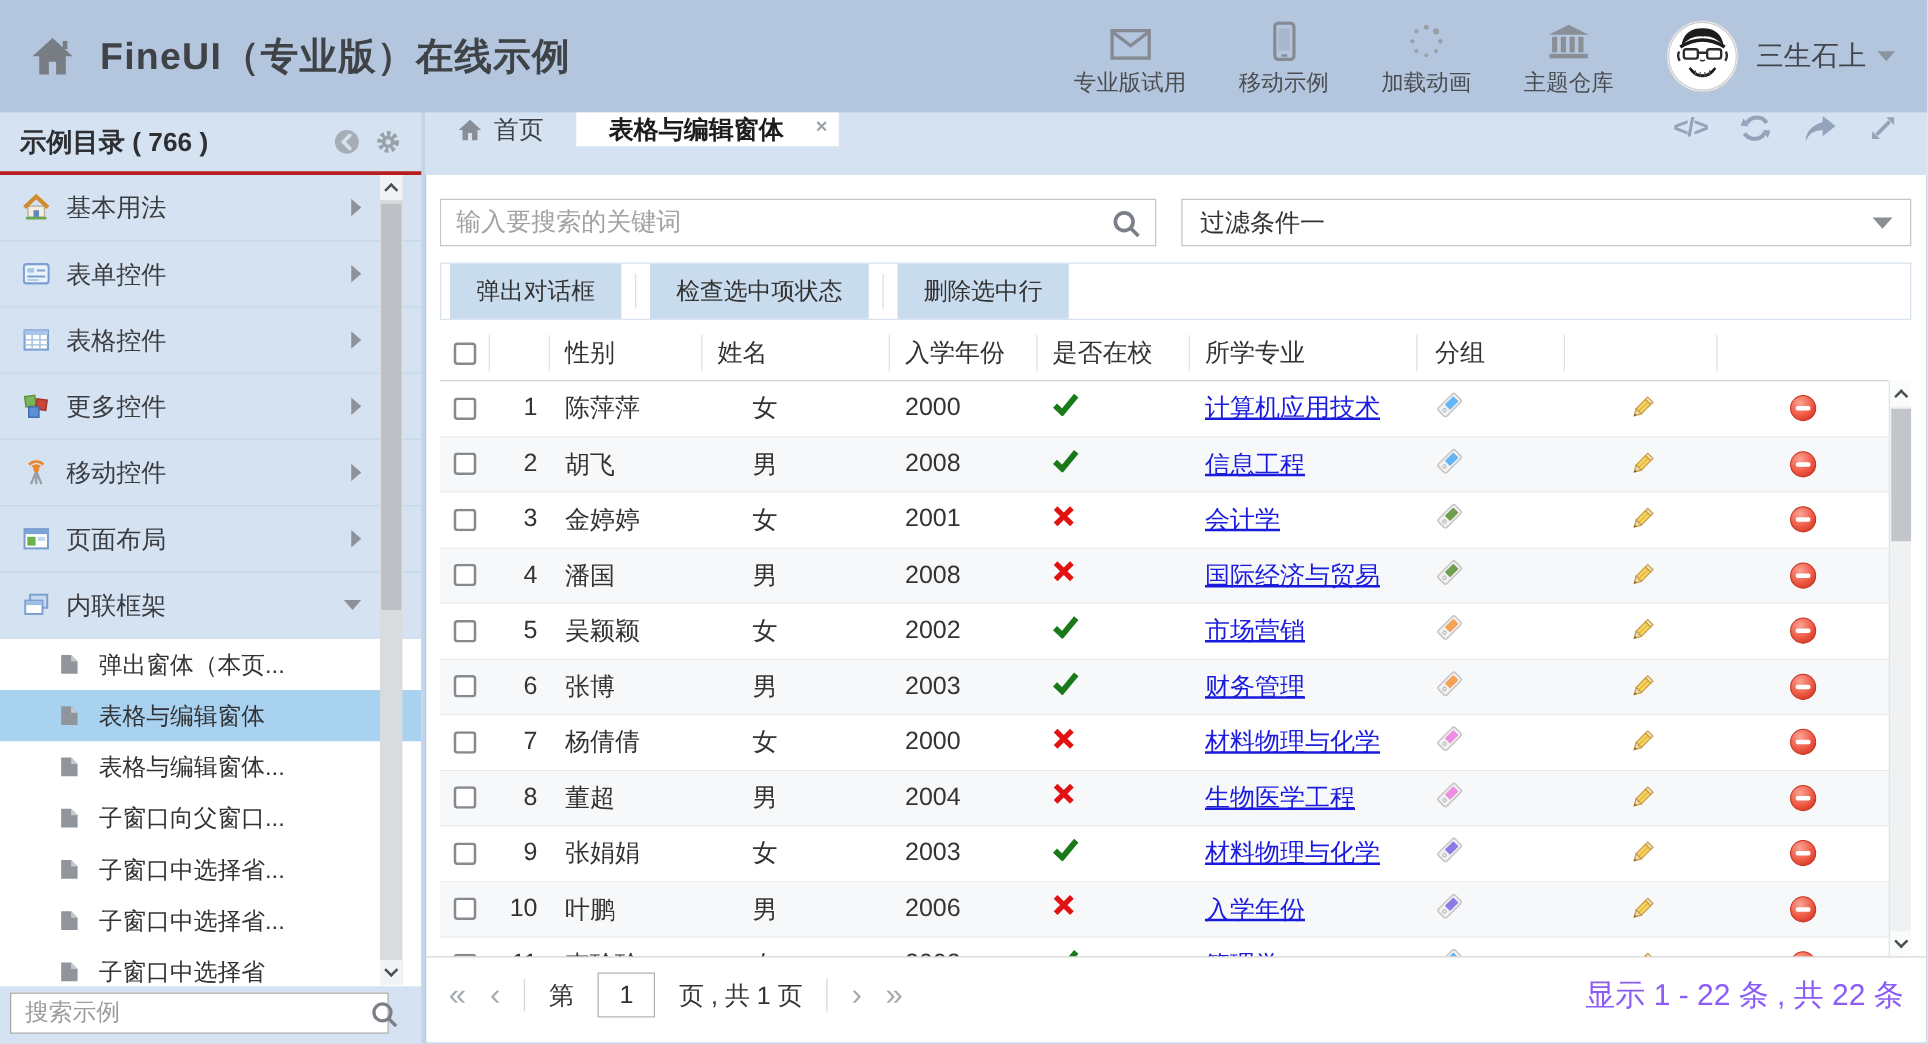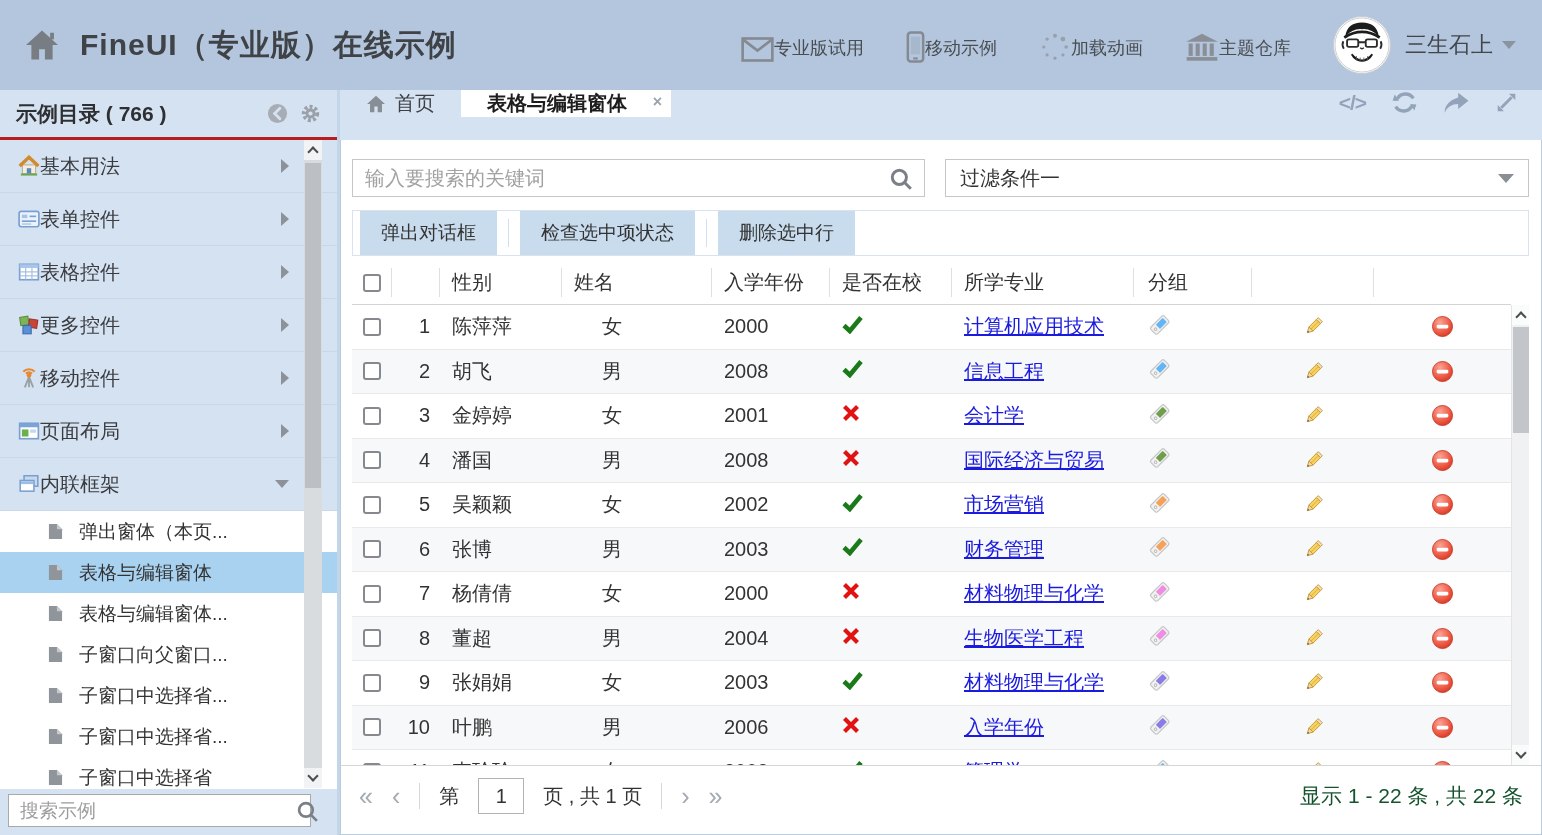--- a/index.html
+++ b/index.html
@@ -4,35 +4,35 @@
 <style>
 *{box-sizing:border-box;margin:0;padding:0}
 html,body{width:1542px;height:835px;overflow:hidden}
 body{font-family:"Liberation Sans","DejaVu Sans",sans-serif;background:#c3d5e8;color:#333}
 .app{width:1542px;height:835px;display:flex;flex-direction:column}
 
 .header{flex:0 0 90px;background:#b3c6dd;display:flex;align-items:center}
 .hleft{display:flex;align-items:center;gap:20px;padding-left:24px}
 .htitle{font-size:30px;font-weight:bold;color:#3f4246;letter-spacing:1px}
 .hright{margin-left:auto;display:flex;align-items:center;padding-right:26px}
-.hact{display:flex;flex-direction:row;align-items:center;margin-right:42px;cursor:pointer}
+.hact{display:flex;flex-direction:column;align-items:center;margin-right:42px;cursor:pointer}
 .hicon{height:36px;display:flex;align-items:flex-end;justify-content:center}
 .hlabel{font-size:18px;color:#4a4d52;margin-top:5px;white-space:nowrap}
 .avatar{width:58px;height:58px;border-radius:50%;overflow:hidden;background:#fff;border:1px solid #c6cdd6;margin-right:14px;flex:0 0 58px}
 .uname{font-size:22px;color:#42464c;display:flex;align-items:center;gap:9px;cursor:pointer;white-space:nowrap}
 .tri-down-sm{width:0;height:0;border-left:7px solid transparent;border-right:7px solid transparent;border-top:8px solid #8b93a0}
 
 .body-row{flex:1;display:flex;min-height:0}
 
 .sidebar{flex:0 0 337px;background:#d5e2f1;display:flex;flex-direction:column;min-height:0}
 .sb-head{flex:0 0 50px;display:flex;align-items:center;padding:0 16px;border-bottom:3px solid #b91c1c}
 .sb-title{font-size:21px;font-weight:bold;color:#2d2f33;flex:1}
 .sb-hicon{margin-left:12px;cursor:pointer;display:flex}
 .sb-menu{flex:1;position:relative;overflow:hidden}
-.sb-item{height:53px;display:flex;align-items:center;padding:0 48px 0 18px;font-size:20px;color:#3a3c40;border-bottom:1px solid #c6d8ec;cursor:pointer}
+.sb-item{height:53px;display:flex;align-items:center;gap:13px;padding:0 48px 0 18px;font-size:20px;color:#3a3c40;border-bottom:1px solid #c6d8ec;cursor:pointer}
 .sicon{width:22px;height:22px;display:flex;align-items:center;justify-content:center;flex:0 0 22px}
 .slabel{flex:1;white-space:nowrap;overflow:hidden}
 .tri-right{width:0;height:0;border-top:7px solid transparent;border-bottom:7px solid transparent;border-left:8px solid #8d929a}
 .tri-down{width:0;height:0;border-left:7px solid transparent;border-right:7px solid transparent;border-top:8px solid #8d929a}
 .sb-sub{background:#fff}
 .sb-subitem{height:41px;display:flex;align-items:center;gap:13px;padding:0 10px 0 44px;font-size:19px;color:#333;cursor:pointer;white-space:nowrap}
 .sb-subitem.selected{background:#a9d2f1}
 .sb-scroll{position:absolute;top:0;right:15px;width:18px;height:648px;background:#d9dcdf;display:flex;flex-direction:column;z-index:5}
 .sb-scroll .sarr{flex:0 0 20px;background:#f2f3f4;display:flex;align-items:center;justify-content:center}
 .sb-scroll .strack{flex:1;position:relative}
@@ -86,21 +86,21 @@
 .vscroll .sarr{flex:0 0 20px;background:#fafbfb;display:flex;align-items:center;justify-content:center}
 .vscroll .strack{flex:1;position:relative}
 .vscroll .sthumb{position:absolute;top:2px;left:1px;width:16px;height:106px;background:#c2c5c9}
 
 .pagebar{flex:1;border-top:1px solid #d6d6d6;margin:0 -12px 0 -11px;display:flex;align-items:center;padding:0 18px 8px 18px}
 .pg-left{display:flex;align-items:center;gap:19px}
 .pg-ch{font-size:25px;color:#a5abb2;cursor:pointer;line-height:1;user-select:none}
 .pg-div{width:1px;height:26px;background:#d8d8d8}
 .pg-label{font-size:20px;color:#333;white-space:nowrap}
 .pg-input{width:46px;height:36px;border:1px solid #b3b3b3;text-align:center;font-size:20px;color:#333;outline:none;font-family:inherit}
-.pg-right{margin-left:auto;font-size:21px;color:#14532d;white-space:nowrap}
+.pg-right{margin-left:auto;font-size:24px;color:#8b5cf6;white-space:nowrap}
 </style>
 </head>
 <body>
 
 <div class="app">
 
   <div class="header">
     <div class="hleft">
       <span style="display:flex">
         <svg width="36" height="32" viewBox="0 0 24 22">

